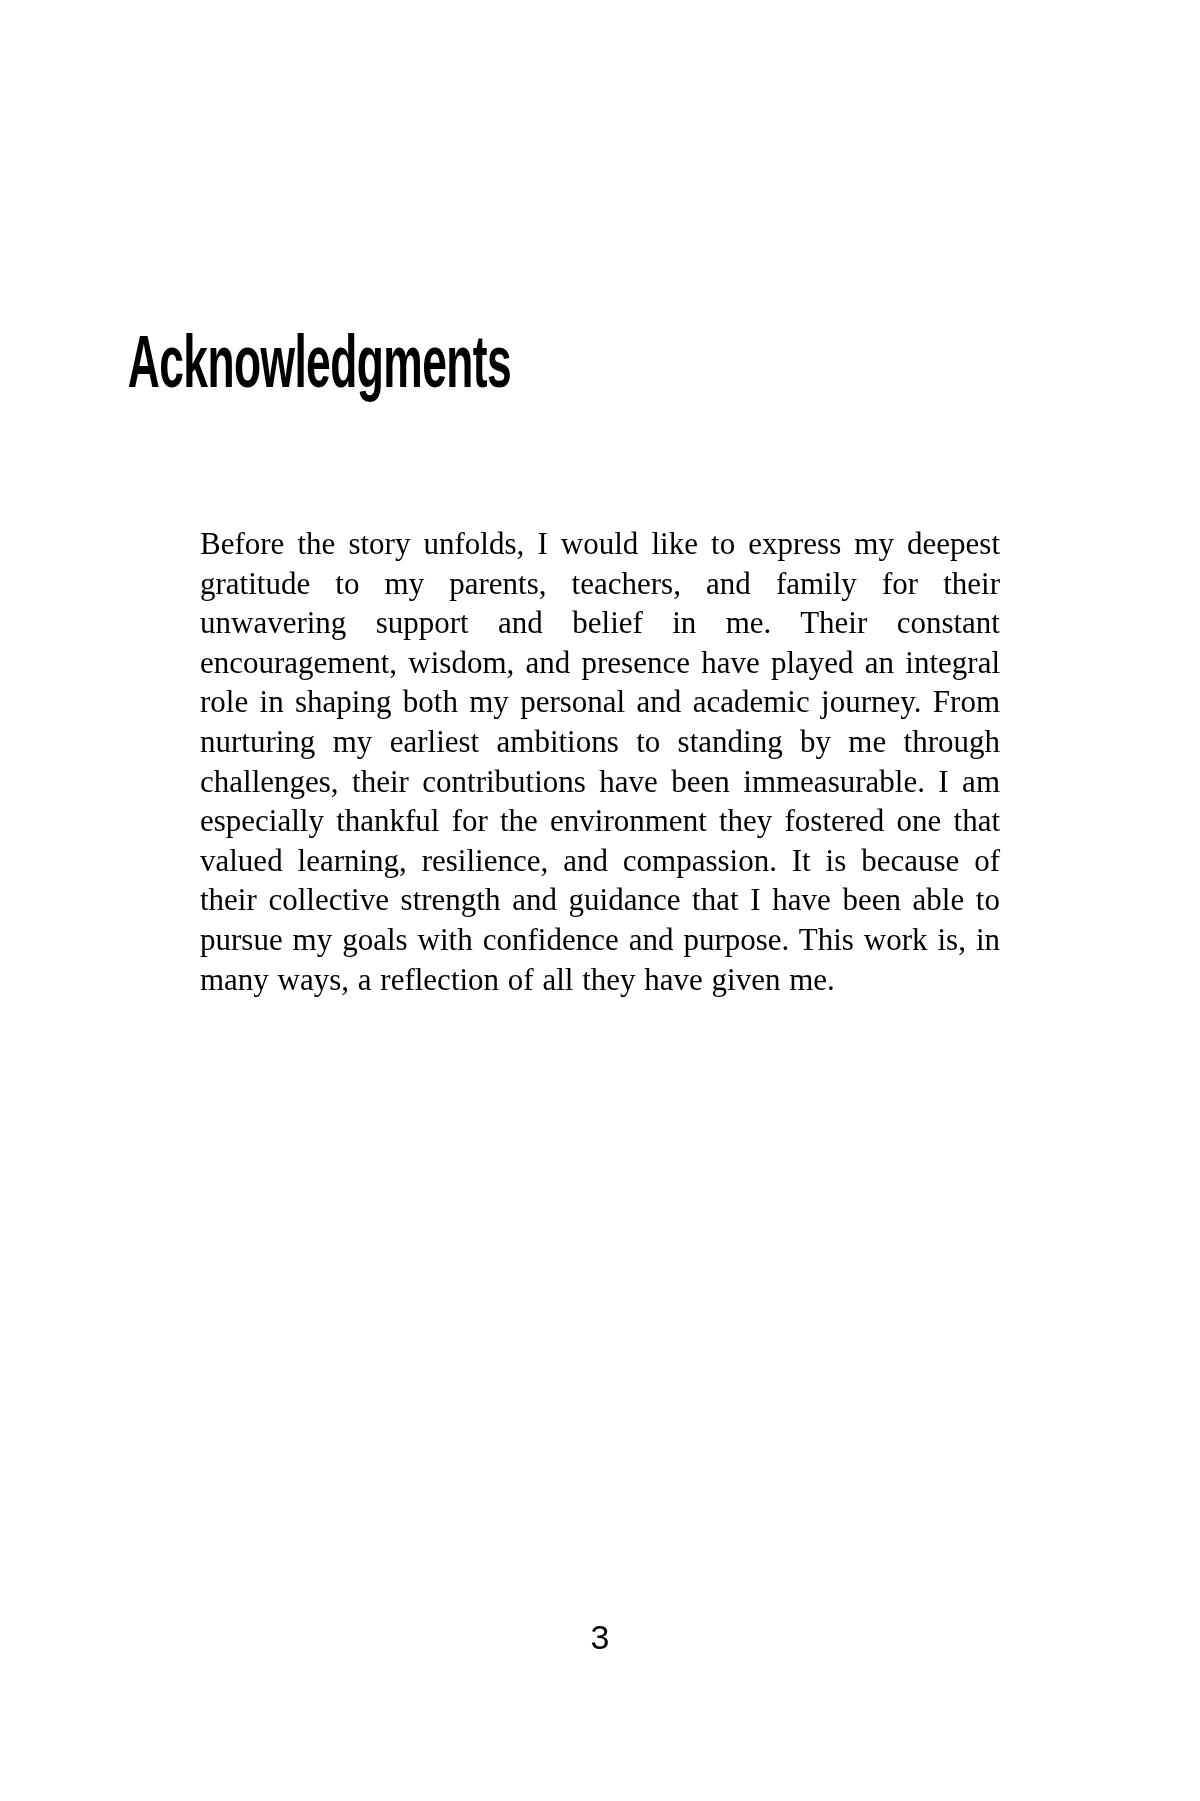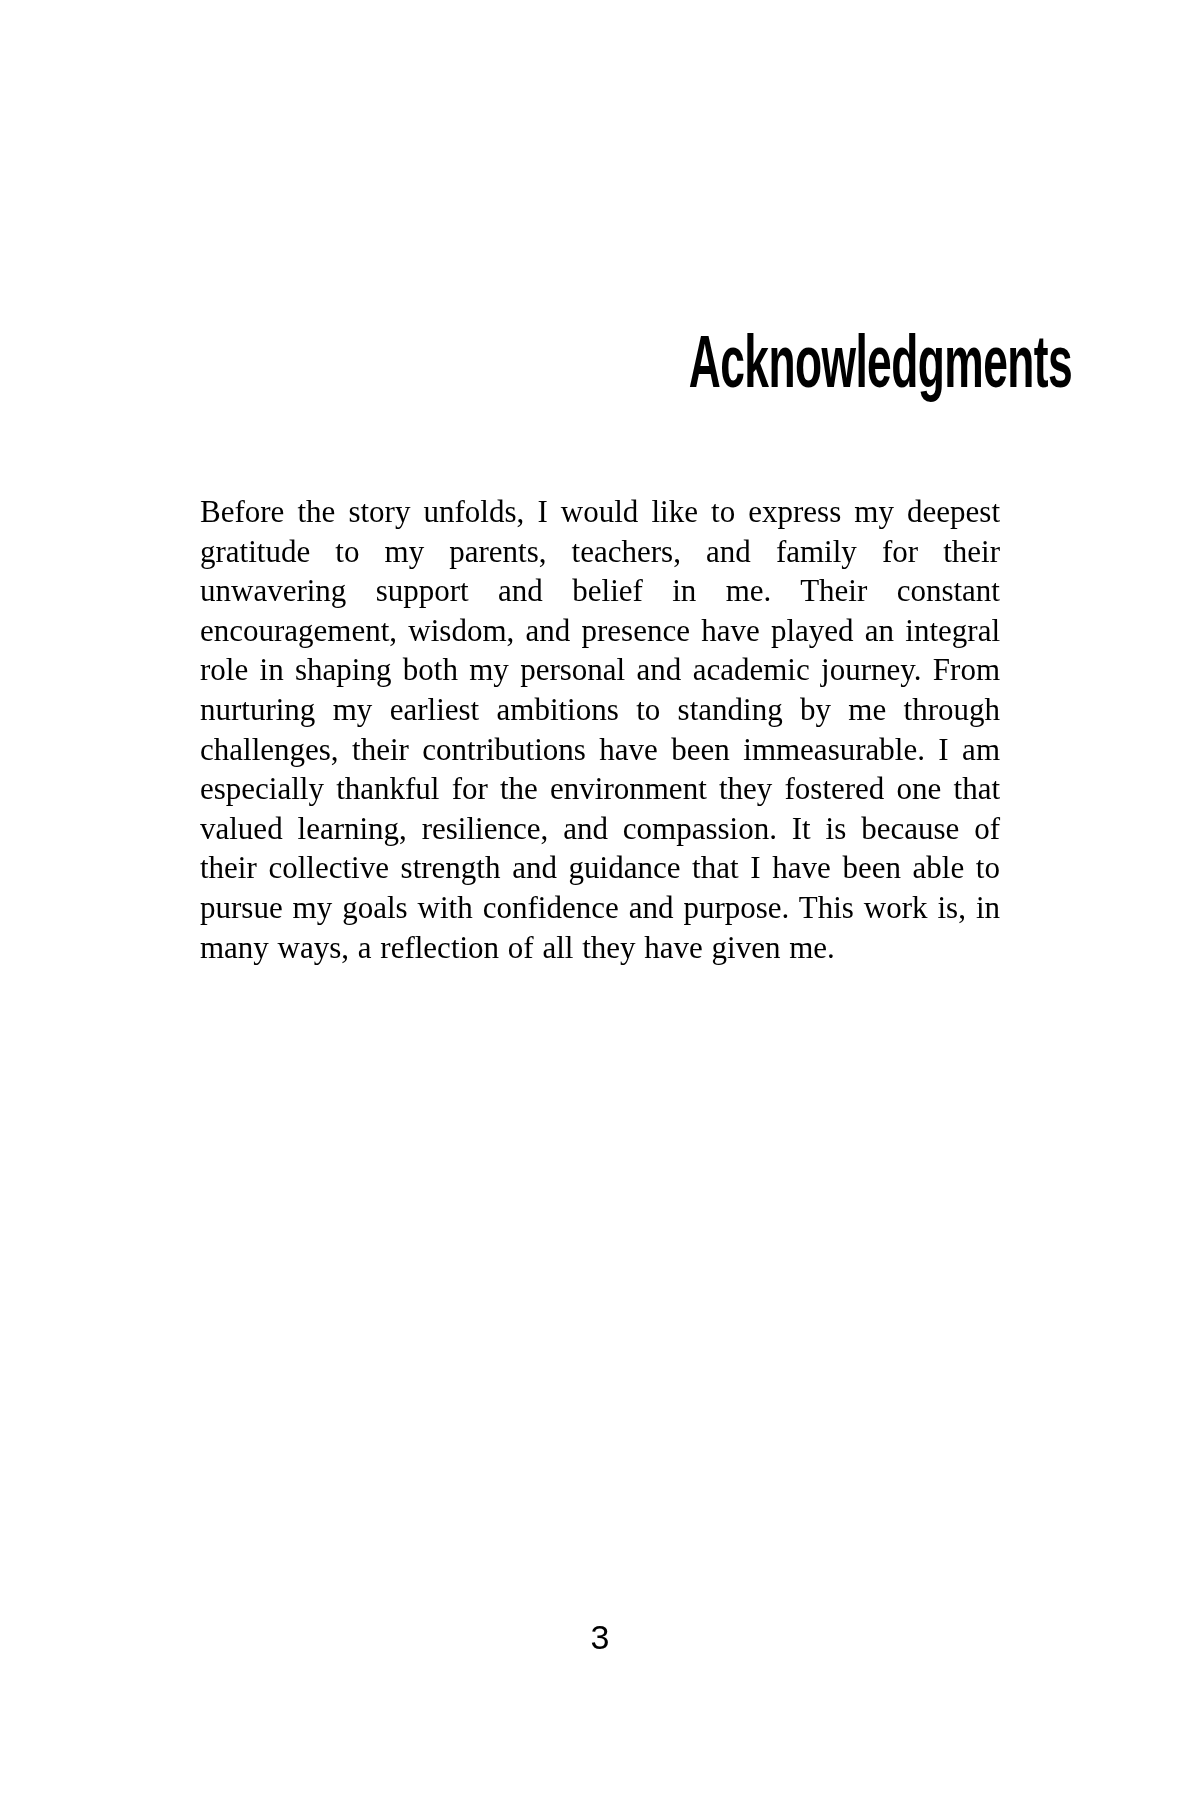--- a/index.html
+++ b/index.html
@@ -15,36 +15,36 @@
     color: #000000;
     font-family: "Liberation Serif", serif;
     overflow: hidden;
   }
   .chapter-title {
     position: absolute;
     top: 323px;
     left: 0;
     width: 1200px;
     margin: 0;
-    text-align: right;
+    text-align: left;
     font-family: "Liberation Sans", sans-serif;
     font-weight: 700;
     font-size: 74px;
     line-height: 78px;
     white-space: nowrap;
   }
   .chapter-title .condense {
     display: inline-block;
     transform: scaleX(0.60);
     transform-origin: 50% 50%;
     letter-spacing: -1px;
   }
   .body-text {
     position: absolute;
-    top: 492px;
+    top: 524px;
     left: 200px;
     width: 800px;
     margin: 0;
     font-size: 31px;
     line-height: 39.6px;
     text-align: justify;
     text-justify: inter-word;
     word-spacing: 1px;
   }
   .page-number {

